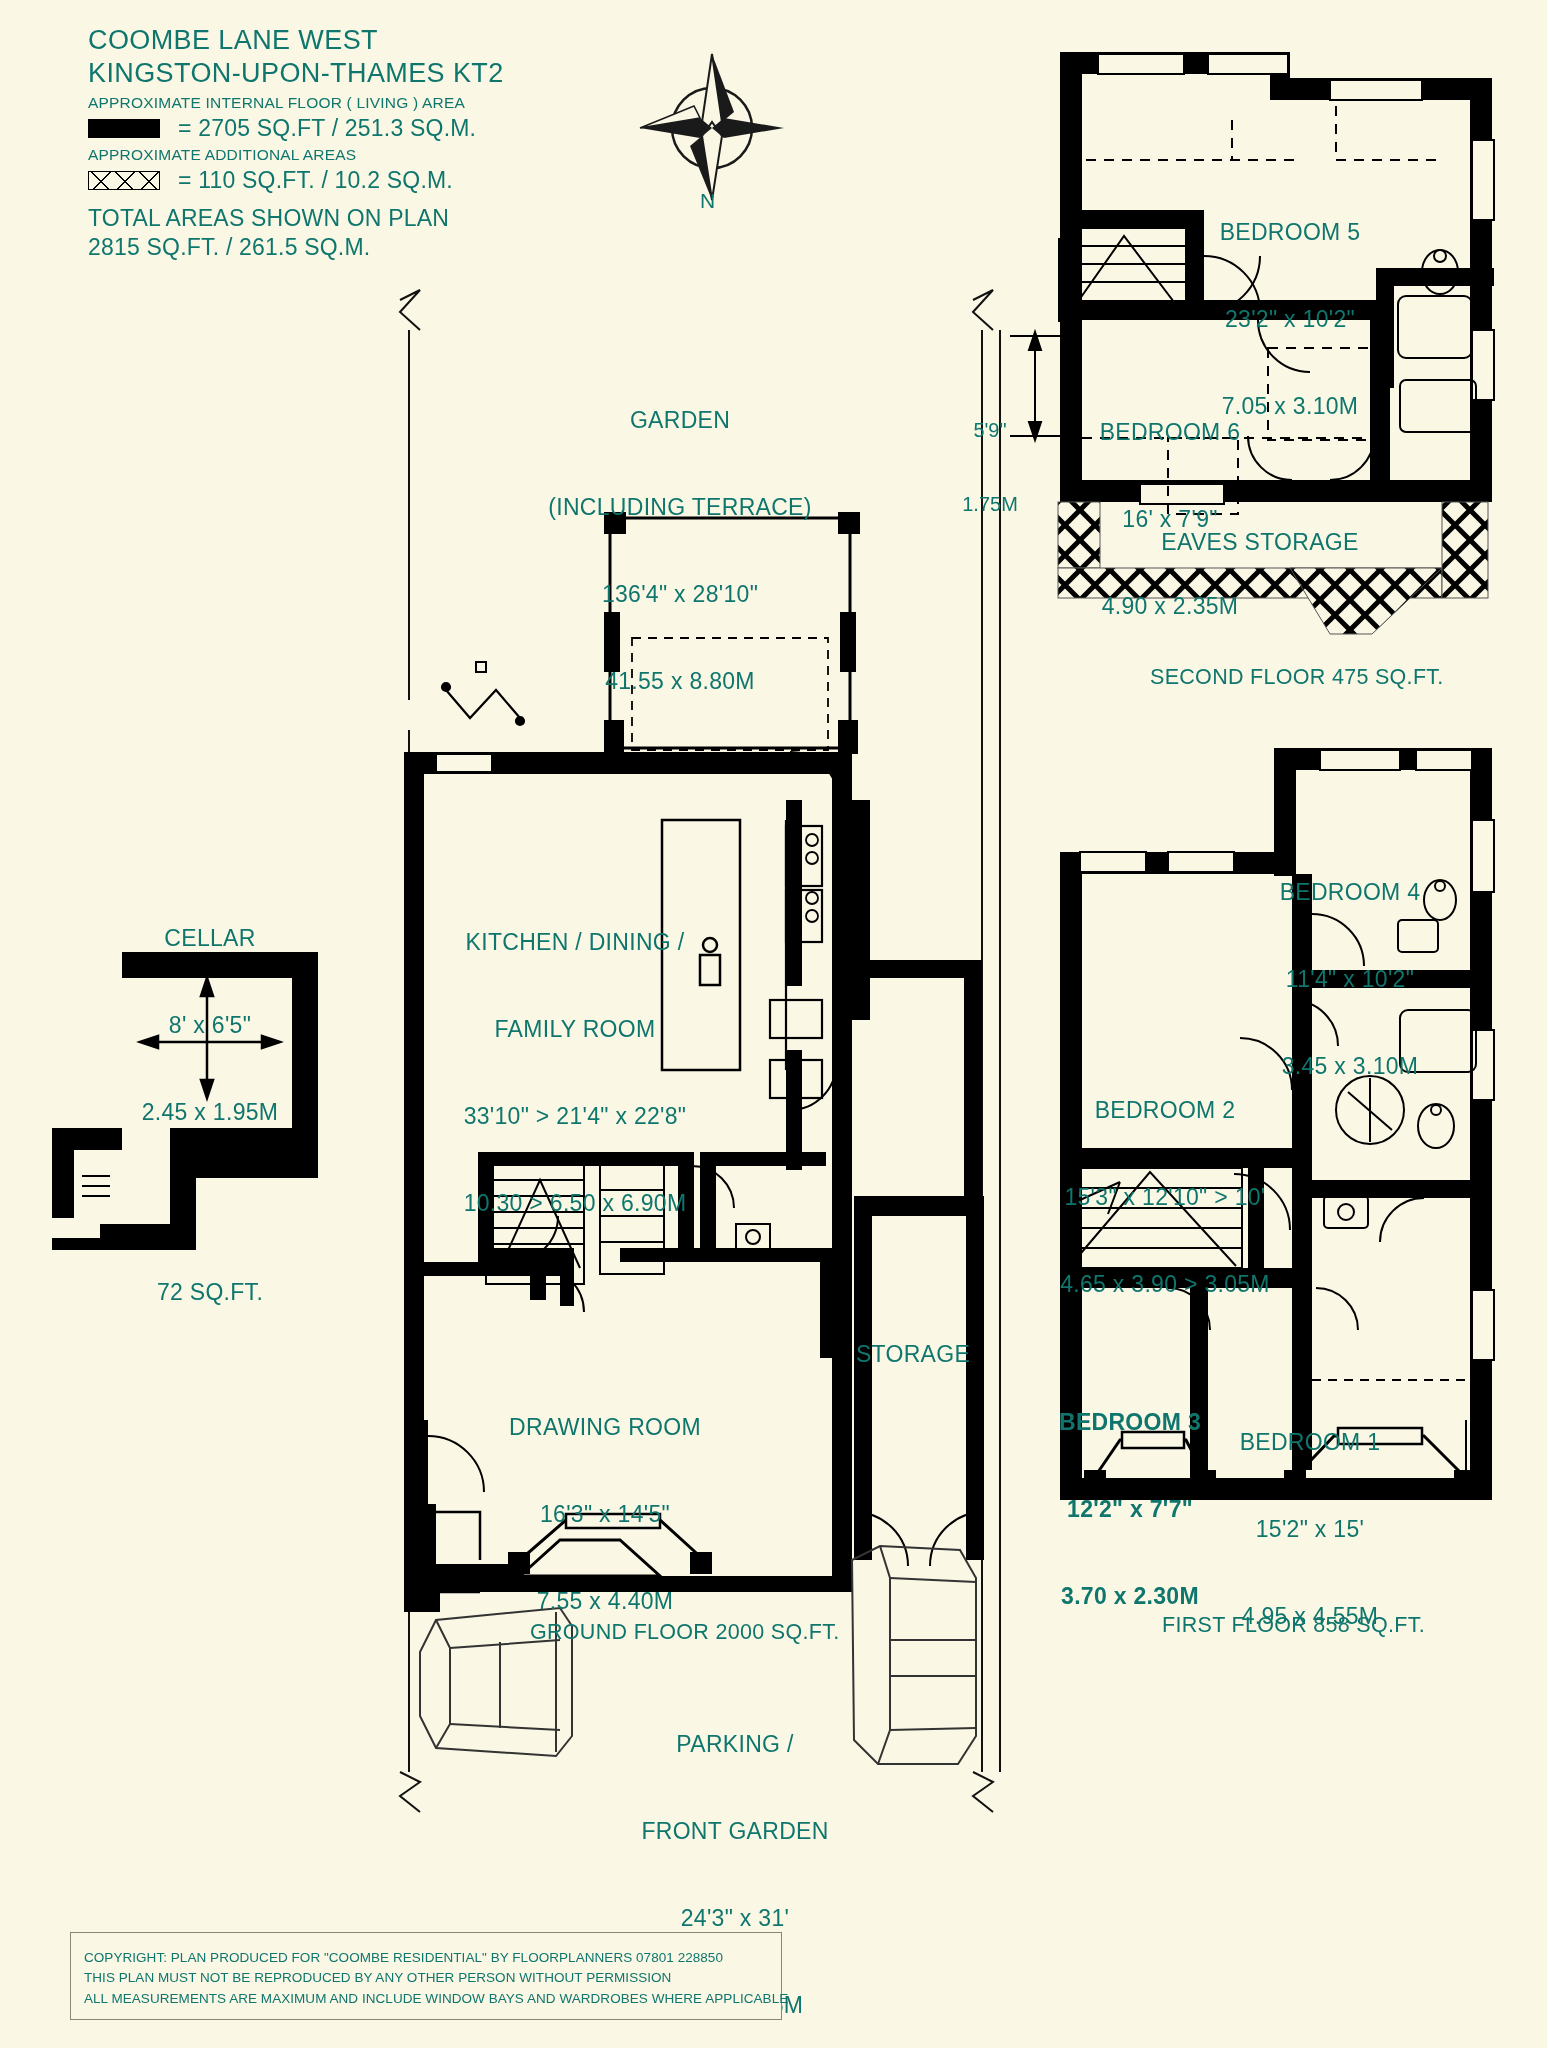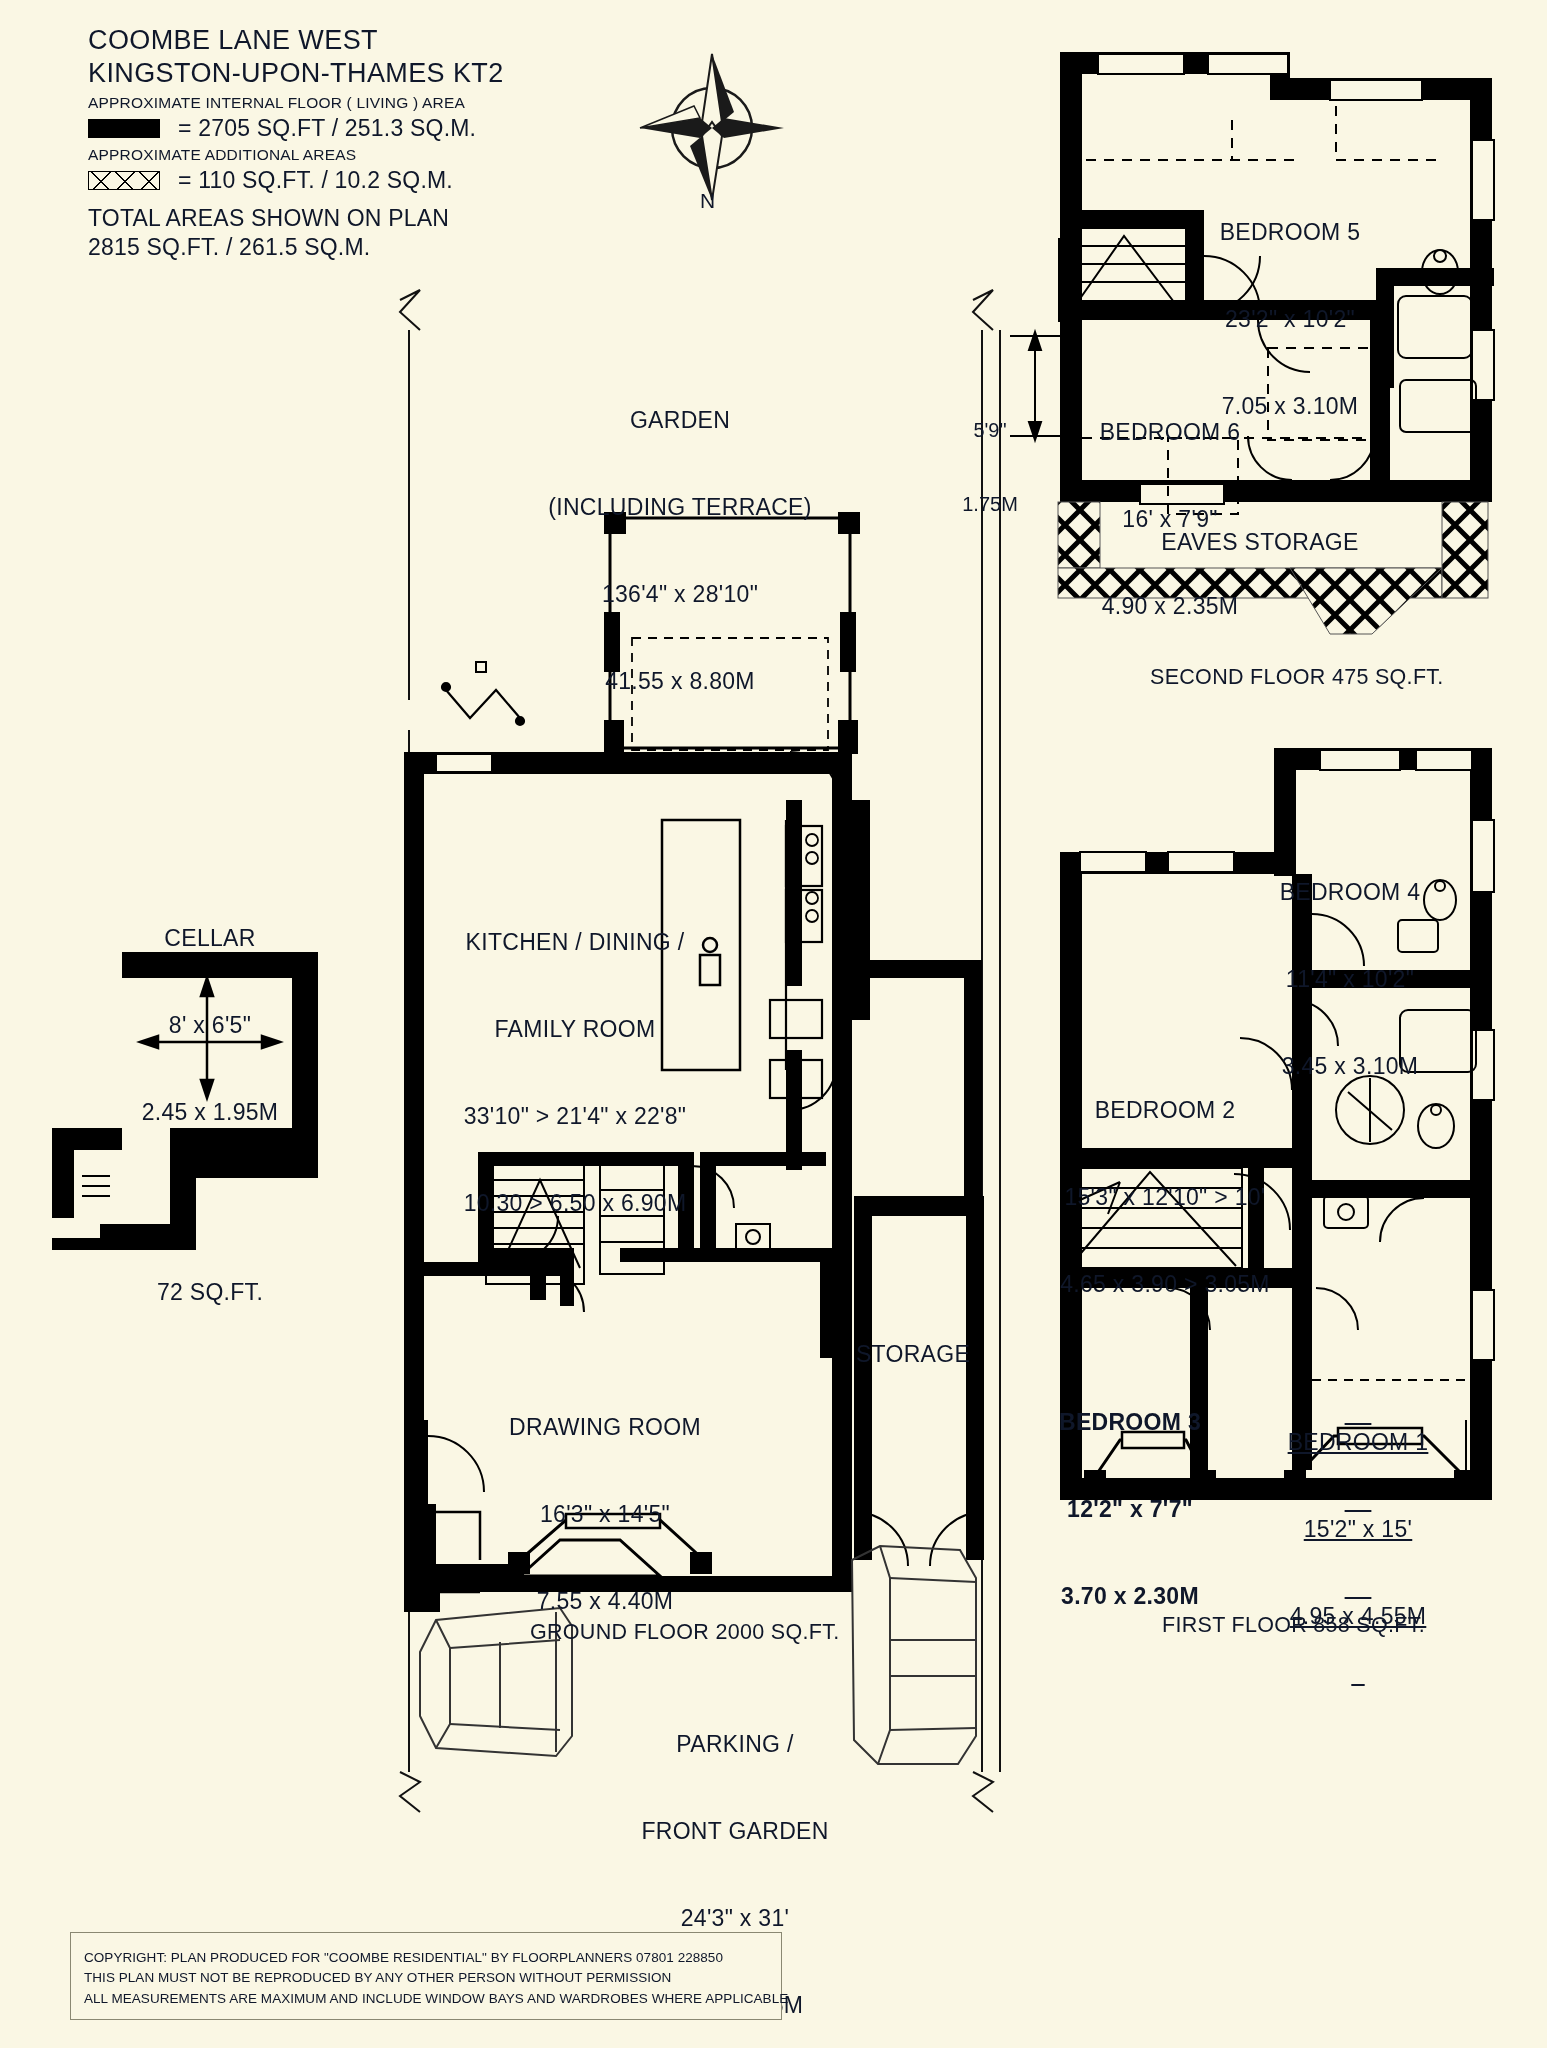--- a/index.html
+++ b/index.html
@@ -6,21 +6,21 @@
     margin: 0;
     padding: 0;
     background: #faf7e4;
   }
   #page {
     position: relative;
     width: 1547px;
     height: 2048px;
     background: #faf7e4;
     font-family: "Liberation Sans", sans-serif;
-    color: #0f172a;
+    color: #0f766e;
     overflow: hidden;
   }
   .abs { position: absolute; }
   .txt { white-space: pre; line-height: 1.22; }
 
   
   #title-block { left: 88px; top: 24px; }
   .title-line {
     font-size: 27px;
     letter-spacing: 0.4px;
@@ -529,21 +529,21 @@
     <div>15'3" x 12'10" &gt; 10'</div>
     <div>4.65 x 3.90 &gt; 3.05M</div>
   </div>
 
   <div class="abs room-label" style="left:1040px; top:1350px; width:180px;font-weight:bold;">
     <div>BEDROOM 3</div>
     <div>12'2" x 7'7"</div>
     <div>3.70 x 2.30M</div>
   </div>
 
-  <div class="abs room-label" style="left:1248px; top:1370px; width:220px;text-decoration:underline;">
+  <div class="abs room-label" style="left:1200px; top:1370px; width:220px;">
     <div>BEDROOM 1</div>
     <div>15'2" x 15'</div>
     <div>4.95 x 4.55M</div>
   </div>
 
   <div class="abs floor-caption" style="left:1162px; top:1613px;">FIRST FLOOR 858 SQ.FT.</div>
 
   <div class="abs room-label" style="left:540px; top:348px; width:280px;">
     <div>GARDEN</div>
     <div>(INCLUDING TERRACE)</div>

